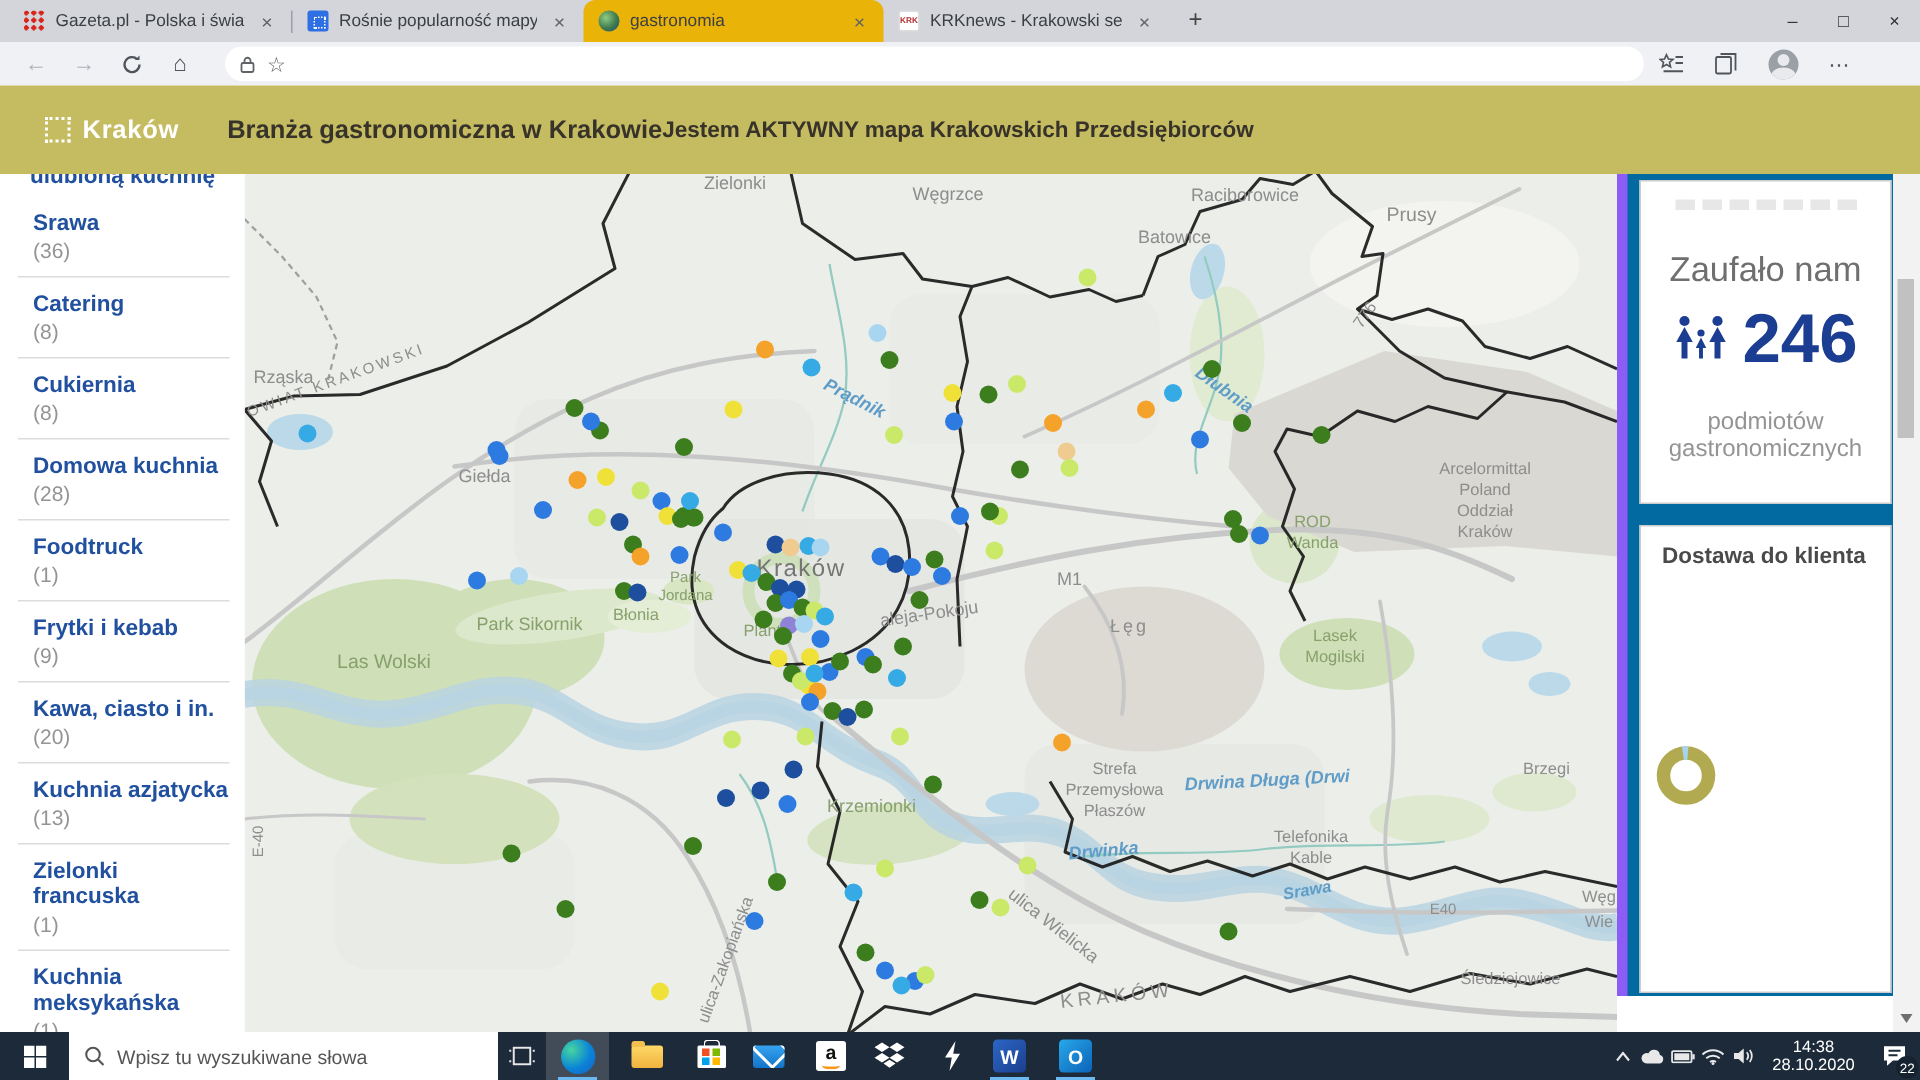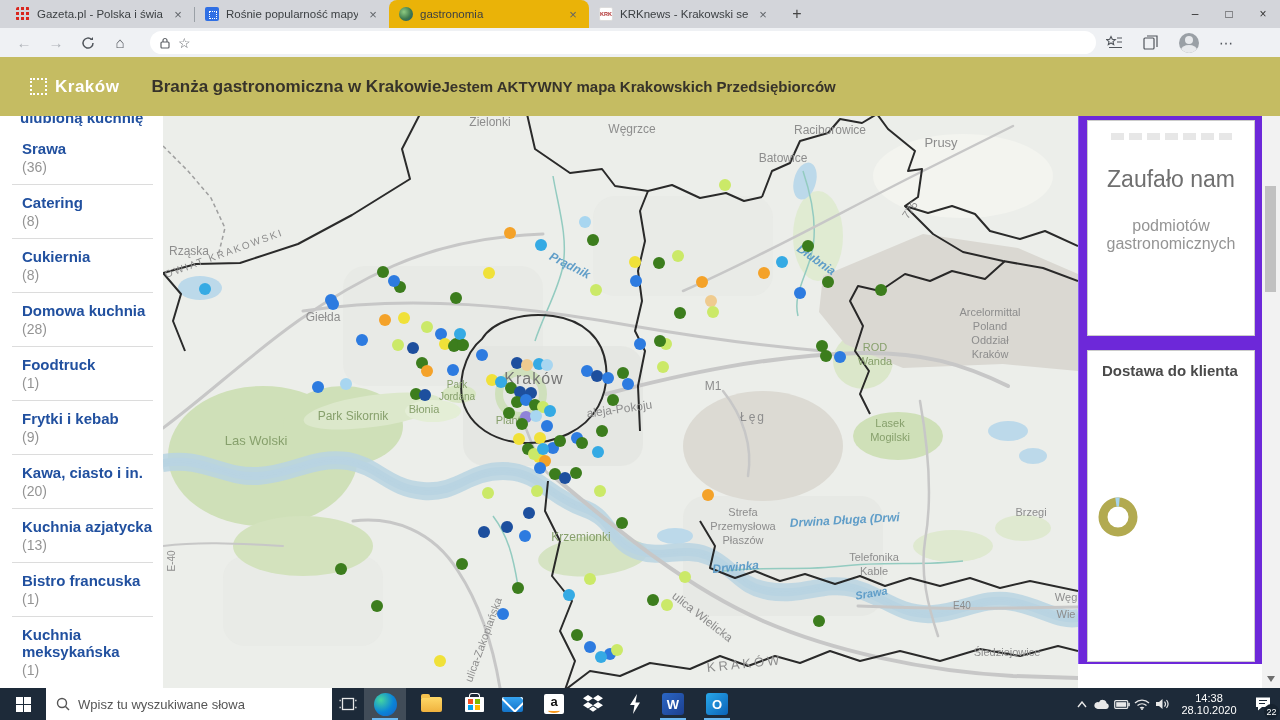--- a/index.html
+++ b/index.html
@@ -54,21 +54,21 @@
   .side-count{font-size:14px;color:#949494;margin-top:2px}
 
   
   .map{position:absolute;left:163px;top:116px;width:915px;height:572px;background:#eceeea;overflow:hidden}
   .ml-gray{fill:#8d8d8d}
   .ml-green{fill:#87a06c}
   .ml-city{fill:#757575}
   .ml-river{fill:#5f9dc8;font-weight:bold;font-style:italic}
 
   
-  .rightcol{position:absolute;left:1078px;top:116px;width:184px;height:548px;background:#6d28d9;border-left:1px solid #8b5cf6;overflow:hidden}
+  .rightcol{position:absolute;left:1078px;top:116px;width:184px;height:548px;background:#0369a1;border-left:7px solid #8b5cf6;overflow:hidden}
   .card{position:absolute;left:8px;width:168px;background:#fff;border:1px solid #cccccc}
   .card1{top:4px;height:216px;text-align:center}
   .ph-row{margin:12px auto 0;display:flex;gap:5px;justify-content:center}
   .ph-row span{width:13px;height:7px;background:#e7e7e7;display:inline-block}
   .trust-title{margin-top:26px;font-size:23px;color:#6f6f6f}
   .trust-row{margin-top:8px;display:flex;align-items:center;justify-content:center;gap:8px}
   .trust-value{font-size:46px;font-weight:bold;color:#1c3e92;line-height:48px}
   .trust-cap{margin-top:24px;font-size:16px;color:#949494}
   .card2{top:234px;height:312px}
   .card-title{padding:11px 0 0 14px;font-size:15px;font-weight:bold;color:#4a4a4a}
@@ -217,21 +217,21 @@
         </div>
         <div class="side-item">
           <div class="side-label">Kawa, ciasto i in.</div>
           <div class="side-count">(20)</div>
         </div>
         <div class="side-item">
           <div class="side-label">Kuchnia azjatycka</div>
           <div class="side-count">(13)</div>
         </div>
         <div class="side-item">
-          <div class="side-label">Bistro francuska</div>
+          <div class="side-label">Zielonki francuska</div>
           <div class="side-count">(1)</div>
         </div>
         <div class="side-item">
           <div class="side-label">Kuchnia meksykańska</div>
           <div class="side-count">(1)</div>
         </div>
       </div>
   </div>
 
   <div class="map">
@@ -489,20 +489,31 @@
       <div class="ph-row">
           <span></span>
           <span></span>
           <span></span>
           <span></span>
           <span></span>
           <span></span>
           <span></span>
         </div>
       <div class="trust-title">Zaufało nam</div>
+      <div class="trust-row">
+        <svg width="38" height="32" viewBox="0 0 38 32" fill="#1c3e92">
+          <circle cx="7" cy="5" r="3.4"></circle>
+            <path d="M7 9 L1.5 19 L5 19 L5 30 L9 30 L9 19 L12.5 19 Z"></path>
+          <circle cx="18" cy="13" r="2.4"></circle>
+            <path d="M18 16 L14.5 23 L16.7 23 L16.7 30 L19.3 30 L19.3 23 L21.5 23 Z"></path>
+          <circle cx="29" cy="5" r="3.4"></circle>
+            <path d="M29 9 L23.5 19 L27 19 L27 30 L31 30 L31 19 L34.5 19 Z"></path>
+        </svg>
+        <span class="trust-value">246</span>
+      </div>
       <div class="trust-cap">podmiotów gastronomicznych</div>
     </div>
 
     <div class="card card2">
       <div class="card-title">Dostawa do klienta</div>
       <div class="donut-wrap">
         <svg width="48" height="48" viewBox="0 0 48 48">
           <circle id="donut-tak" cx="24" cy="24" r="15" fill="none" stroke-width="9" stroke="#b2aa50"></circle>
           <circle id="donut-nie" cx="24" cy="24" r="15" fill="none" stroke-width="9" transform="rotate(-98 24 24)" stroke="#a6d4ee" stroke-dasharray="3.449468733641593 90.79831087405219"></circle>
         </svg>

